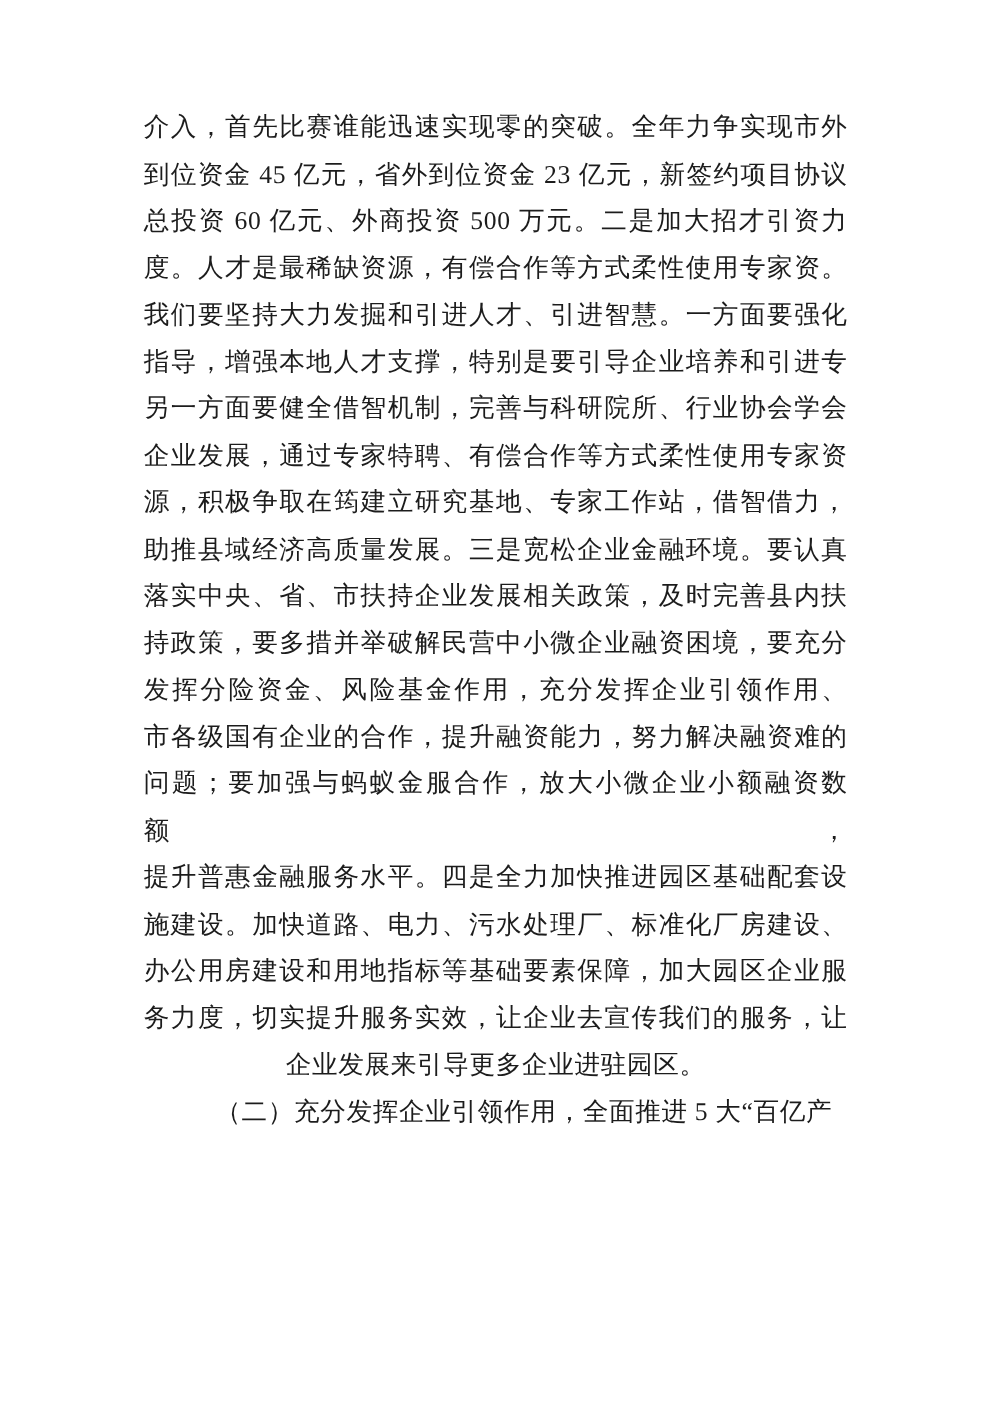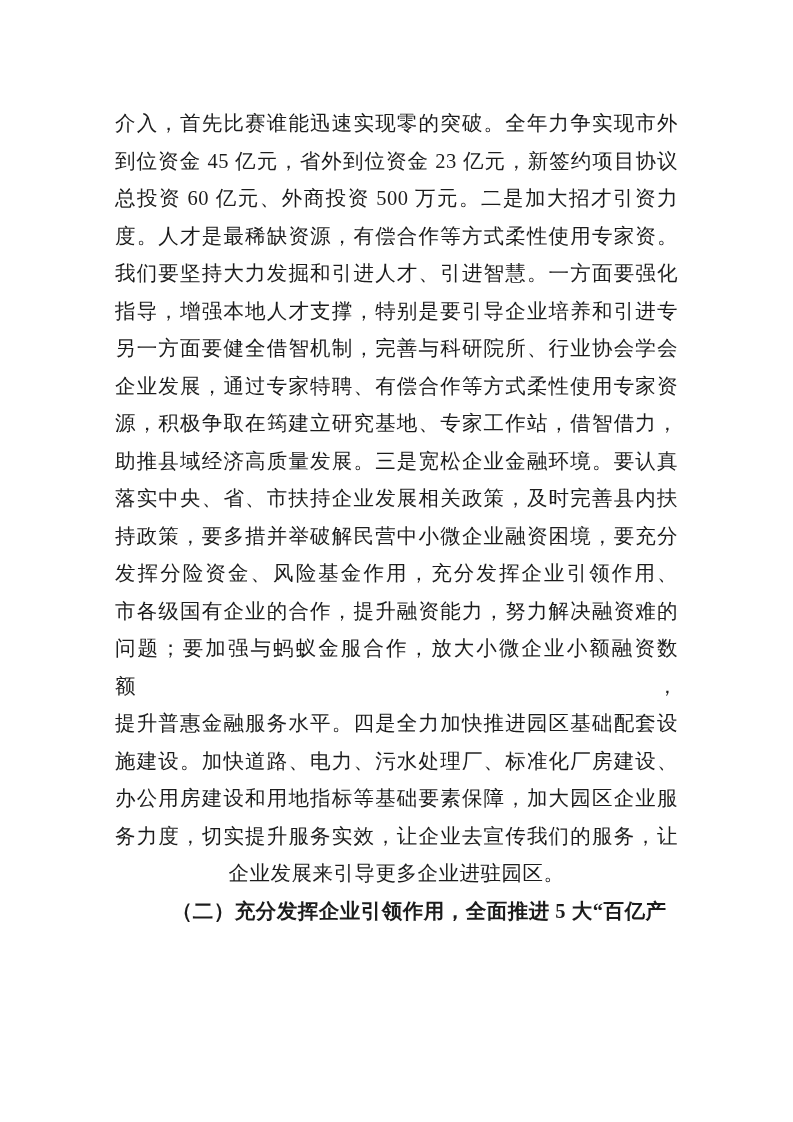--- a/index.html
+++ b/index.html
@@ -15,41 +15,41 @@
   .page {
     position: relative;
     width: 793px;
     height: 1122px;
     background: #ffffff;
     font-family: "Liberation Serif", "DejaVu Serif", serif;
   }
   .textblock {
     position: absolute;
     left: 115px;
-    top: 105px;
+    top: 84px;
     width: 563px;
   }
   .line {
     margin: 0;
     padding: 0;
     font-size: 20.5px;
     line-height: 37.5px;
     color: #1c1c1c;
     letter-spacing: 0.5px;
   }
   .line.just {
     text-align: justify;
     text-align-last: justify;
     text-justify: inter-character;
   }
   .line.left {
     text-align: center;
   }
   .line.heading {
-    font-weight: 700;
+    font-weight: 400;
     text-indent: 2.2em;
   }
 </style>
 </head>
 <body>
 
 <div class="page">
   <div class="textblock">
     <p class="line just">介入，首先比赛谁能迅速实现零的突破。全年力争实现市外</p>
     <p class="line just">到位资金 45 亿元，省外到位资金 23 亿元，新签约项目协议</p>

